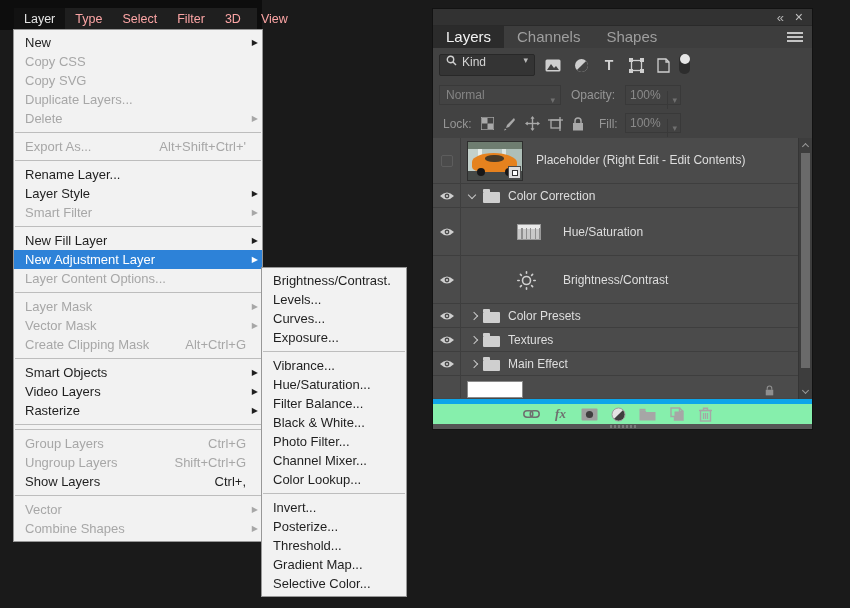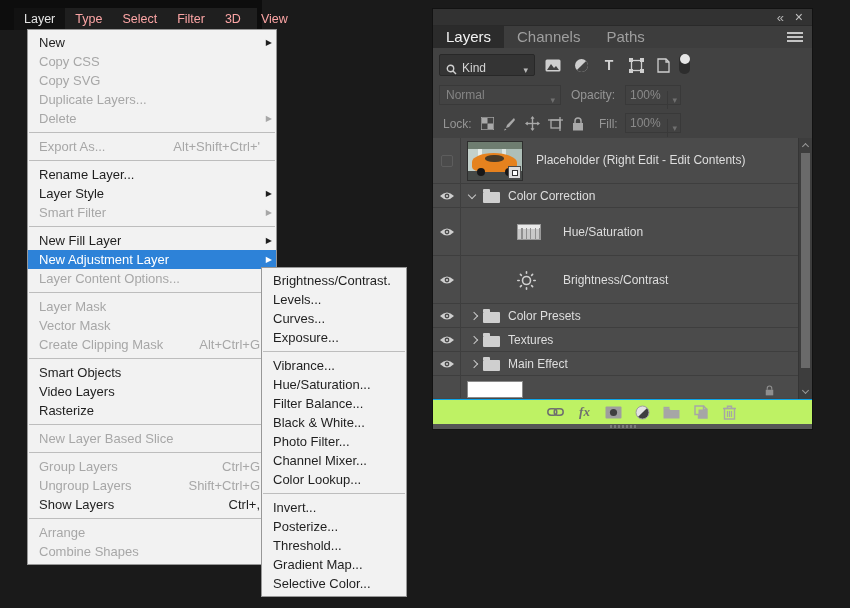--- a/index.html
+++ b/index.html
@@ -8,21 +8,21 @@
 
   
   #menubar-zone{position:absolute;left:0;top:0;width:262px;height:30px;background:#0d0d0d;}
   #menubar{position:absolute;left:14px;top:8px;height:22px;width:243px;background:#1f1f1f;
            display:flex;align-items:center;}
   .mb-item{color:#fca5a5;font-size:12.5px;padding:0 10px;height:22px;line-height:22px;cursor:default;}
   .mb-item.active{background:#121212;color:#e4e4e4;}
 
   
   .menu{position:absolute;background:#f2f2f2;border:1px solid #979797;padding:3px 0;}
-  #layer-menu{left:27px;top:29px;width:250px;}
+  #layer-menu{left:13px;top:29px;width:250px;}
   #adj-submenu{left:261px;top:267px;width:146px;}
   .mi{position:relative;height:19px;display:flex;align-items:center;
       padding:0 16px 0 11px;font-size:13px;color:#1f1f1f;white-space:nowrap;}
   .mi .lb{flex:0 1 auto;overflow:hidden;}
   .mi .sc{margin-left:auto;padding-left:14px;}
   .mi .arr{position:absolute;right:4px;top:50%;transform:translateY(-50%);font-size:8px;line-height:1;}
   .mi.dis{color:#a7a7a7;}
   .mi.hl{background:#2d82d8;color:#fff;}
   .sep{height:1px;background:#bdbdbd;margin:4px 1px;}
 
@@ -36,21 +36,21 @@
   
   .ptabs{height:22px;background:#3d3d3d;display:flex;align-items:stretch;position:relative;flex:0 0 22px;}
   .ptab{padding:0 13px;line-height:22px;font-size:15px;color:#9f9f9f;}
   .ptab.active{background:#2b2b2b;color:#f2f2f2;}
   .pmenu-icon{position:absolute;right:9px;top:6px;width:16px;height:10px;}
   .pmenu-icon i{display:block;width:16px;height:10px;
     background:repeating-linear-gradient(#c4c4c4 0 1.6px,transparent 1.6px 4px);}
   
   .pfilter{height:34px;background:#424242;position:relative;flex:0 0 34px;}
   .kind{position:absolute;left:6px;top:6px;width:96px;height:22px;background:#343434;
-        border:1px solid #282828;border-radius:2px;display:flex;align-items:flex-end;padding:0 6px;}
+        border:1px solid #282828;border-radius:2px;display:flex;align-items:flex-start;padding:0 6px;}
   .kind .ktext{color:#d4d4d4;font-size:12px;margin-left:5px;flex:1;}
   .kind .kchev{color:#b9b9b9;font-size:9px;}
   .fico{position:absolute;top:8px;width:20px;height:18px;display:flex;align-items:center;justify-content:center;}
   .tglyph{color:#d2d2d2;font-size:14px;font-weight:bold;line-height:1;}
   .ftoggle{position:absolute;left:246px;top:6px;width:11px;height:20px;background:#2d2d2d;border-radius:5px;}
   .ftoggle i{position:absolute;left:0.5px;top:0;width:10px;height:10px;background:#e6e6e6;border-radius:50%;}
   
   .pblend{height:27px;position:relative;flex:0 0 27px;}
   .combo{position:absolute;left:6px;top:3px;width:122px;height:20px;border:1px solid #393939;
          background:#434343;color:#858585;font-size:12px;line-height:18px;padding:0 6px;}
@@ -90,22 +90,22 @@
   .car-wheel{position:absolute;width:8px;height:8px;background:#171717;border-radius:50%;top:26px;}
   .sobadge{position:absolute;right:1px;bottom:1px;width:13px;height:13px;background:#dcdcdc;border:1px solid #4a4a4a;}
   .sobadge i{position:absolute;left:2.5px;top:2.5px;width:6px;height:6px;border:1.4px solid #333;background:#fff;}
   
   .sbar{position:absolute;right:0;top:0;bottom:0;width:14px;background:#3d3d3d;border-left:1px solid #353535;}
   .sthumb{position:absolute;left:2px;right:2px;top:15px;height:215px;background:#6a6a6a;}
   .schev{position:absolute;left:4px;width:5px;height:5px;border-right:1.4px solid #999;border-bottom:1.4px solid #999;}
   .schev.up{top:6px;transform:rotate(-135deg);}
   .schev.dn{bottom:6px;transform:rotate(45deg);}
   
-  .pbottom{height:25px;background:#bef264;border-top:1px solid #0ea5e9;display:flex;align-items:center;
-           padding-left:114px;gap:12px;flex:0 0 25px;}
+  .pbottom{height:25px;background:#86efac;border-top:5px solid #0ea5e9;display:flex;align-items:center;
+           padding-left:90px;gap:12px;flex:0 0 25px;}
   .bico{width:17px;height:16px;display:flex;align-items:center;justify-content:center;}
   .fxtext{font-family:"Liberation Serif","DejaVu Serif",serif;font-style:italic;font-weight:bold;
           font-size:13px;color:#6f6f6f;}
   .pgrip{height:5px;background:#555;position:relative;flex:0 0 5px;}
   .pgrip i{position:absolute;left:50%;top:1px;width:26px;height:3px;margin-left:-13px;
     background:repeating-linear-gradient(90deg,#7a7a7a 0 2px,transparent 2px 4px);}
 </style>
 </head>
 <body>
 
@@ -189,39 +189,36 @@
       </div>
     <div class="mi">
         <span class="lb">Video Layers</span>
         <span class="arr">▶</span>
       </div>
     <div class="mi">
         <span class="lb">Rasterize</span>
         <span class="arr">▶</span>
       </div>
     <div class="sep"></div>
-    <div class="mi dis">
-        <span class="lb">New Layer Based Slice</span>
-      </div>
     <div class="sep"></div>
     <div class="mi dis">
         <span class="lb">Group Layers</span>
         <span class="sc">Ctrl+G</span>
       </div>
     <div class="mi dis">
         <span class="lb">Ungroup Layers</span>
         <span class="sc">Shift+Ctrl+G</span>
       </div>
     <div class="mi">
         <span class="lb">Show Layers</span>
         <span class="sc">Ctrl+,</span>
       </div>
     <div class="sep"></div>
     <div class="mi dis">
-        <span class="lb">Arrange</span>
+        <span class="lb">Vector</span>
         <span class="arr">▶</span>
       </div>
     <div class="mi dis">
         <span class="lb">Combine Shapes</span>
         <span class="arr">▶</span>
       </div>
   </div>
 
   <div id="adj-submenu" class="menu">
     <div class="mi">
@@ -279,21 +276,21 @@
   <div id="panel">
 
     <div class="ptitle">
       <span class="collapse">«</span>
       <span class="close">×</span>
     </div>
 
     <div class="ptabs">
       <div class="ptab active">Layers</div>
       <div class="ptab">Channels</div>
-      <div class="ptab">Paths</div>
+      <div class="ptab">Shapes</div>
       <div class="pmenu-icon">
           <i></i>
         </div>
     </div>
 
     <div class="pfilter">
       <div class="kind">
         <svg width="11" height="11" viewBox="0 0 11 11">
             <circle cx="4.5" cy="4.5" r="3.2" fill="none" stroke="#cfcfcf" stroke-width="1.4"></circle>
             <line x1="7" y1="7" x2="10" y2="10" stroke="#cfcfcf" stroke-width="1.4"></line>

